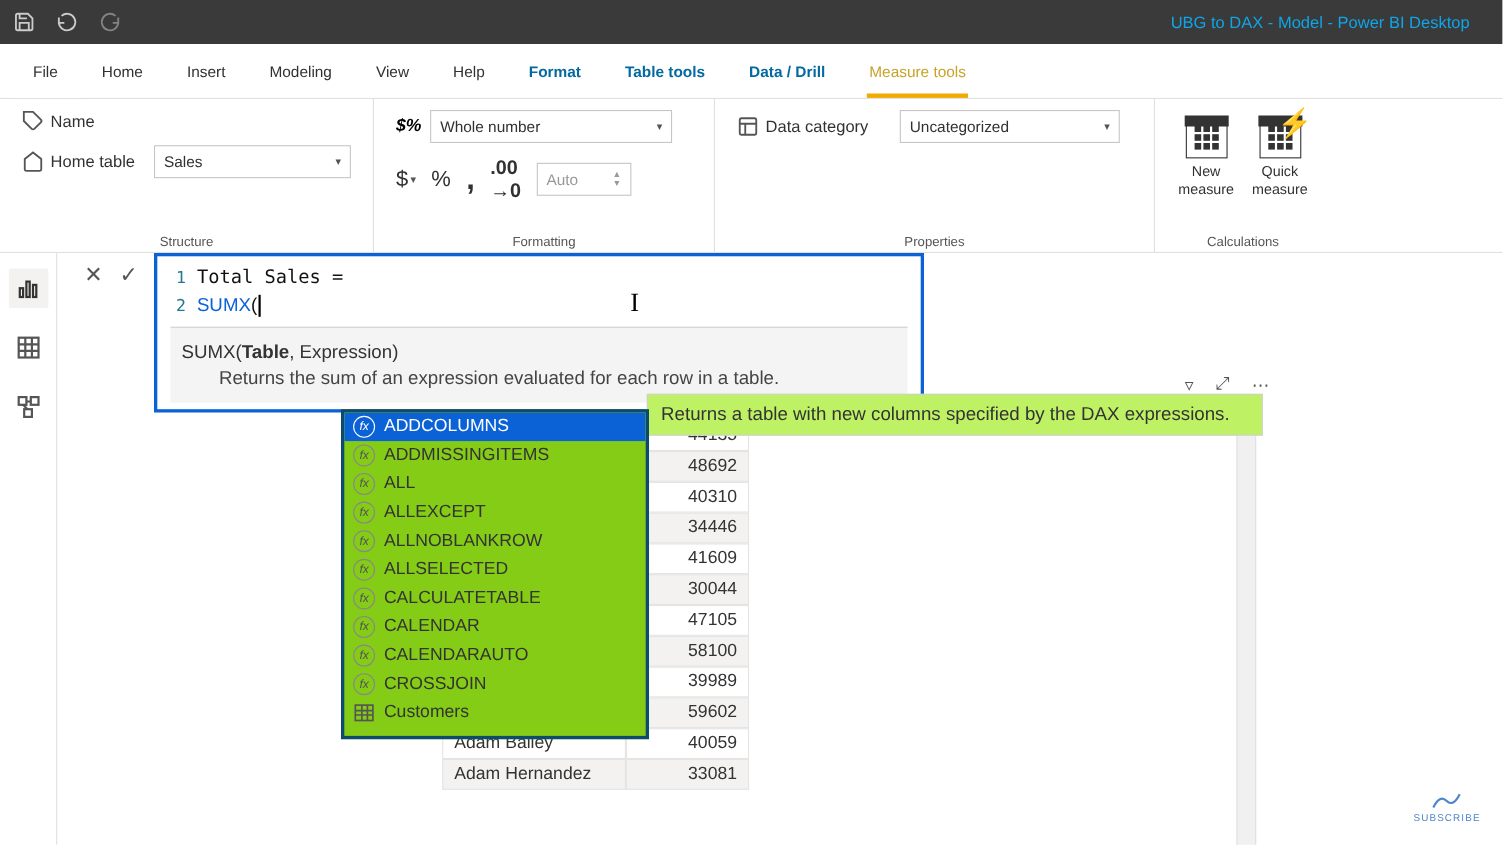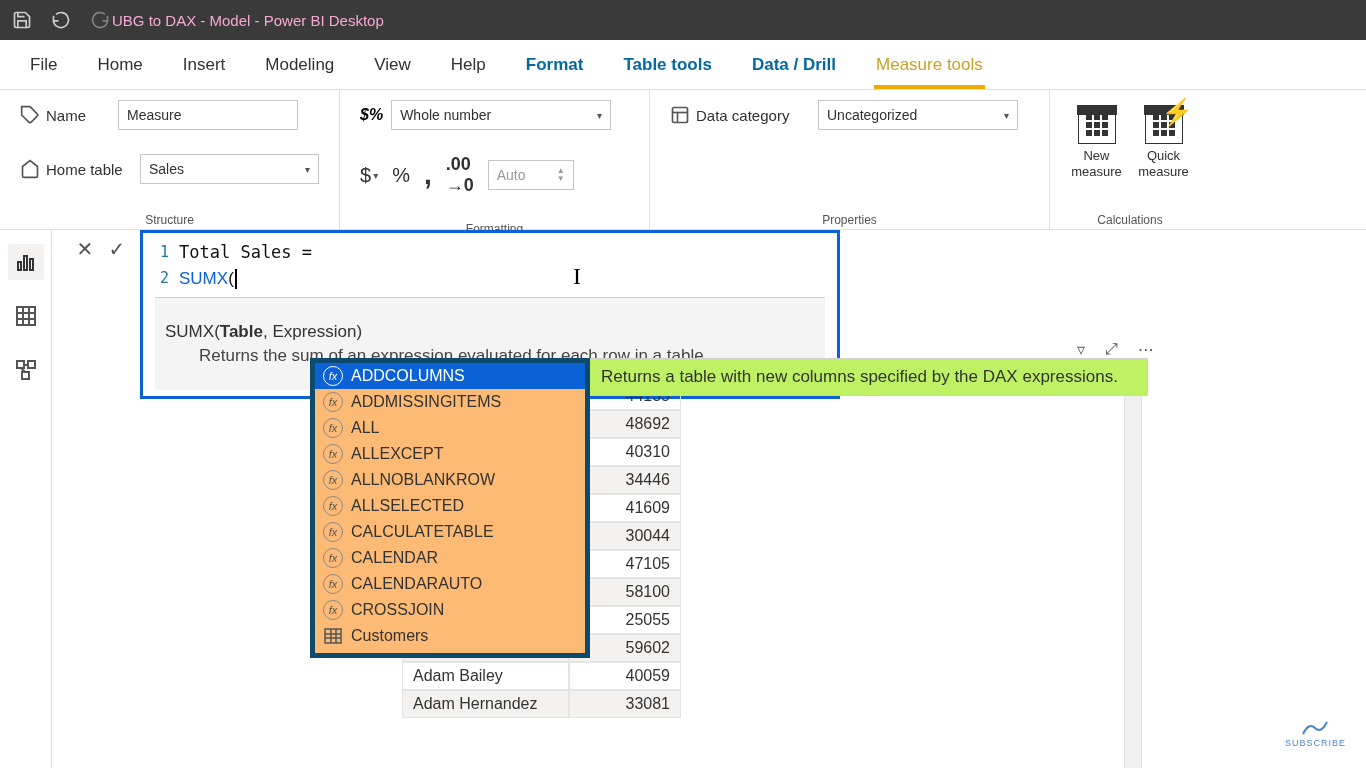--- a/index.html
+++ b/index.html
@@ -2,35 +2,35 @@
 <html><head>
   <meta charset="utf-8">
   <style>
     * { margin: 0; padding: 0; box-sizing: border-box; font-family: 'Segoe UI', Arial, sans-serif; }
     body { width: 1366px; height: 768px; background: #fff; overflow: hidden; position: relative; }
     
     
     .titlebar { height: 40px; background: #3a3a3a; color: #fff; display: flex; align-items: center; padding: 0 10px; }
     .titlebar-icons { display: flex; gap: 15px; align-items: center; }
     .titlebar-icon { width: 24px; height: 24px; display:flex; align-items:center; justify-content:center; color:#ccc; cursor:pointer; }
-    .titlebar-title { flex: 1; font-size: 15px; color: #f9a8d4; padding-right:20px; }
+    .titlebar-title { flex: 1; text-align: right; font-size: 15px; color: #0ea5e9; padding-right:20px; }
     
     
     .menubar { height: 50px; background: #fff; display: flex; align-items: center; border-bottom: 1px solid #e0e0e0; padding-left: 10px; }
-    .menu-item { padding: 0 20px; height: 100%; display: flex; align-items: center; font-size: 17px; color: #323130; cursor: pointer; position:relative; }
+    .menu-item { padding: 0 20px; height: 100%; display: flex; align-items: center; font-size: 14px; color: #323130; cursor: pointer; position:relative; }
     .menu-item.file { background: #fff; }
     .menu-item.accent { color: #0369a1; font-weight: bold; }
     .menu-item.active { color: #c9a227; font-weight:500; }
     .menu-item.active::after { content:''; position:absolute; bottom:0; left:18px; right:18px; height:4px; background:#f0ab00; }
     
     
     .ribbon { height: 140px; background: #fff; display: flex; border-bottom: 1px solid #e0e0e0; position: relative; }
     .ribbon-group { padding: 10px 20px 0 20px; border-right: 1px solid #e0e0e0; display:flex; flex-direction:column; justify-content:space-between; }
     .ribbon-group-label { text-align:center; font-size:12px; color:#555; padding:2px 0; }
-    .ribbon-row { display: flex; align-items: center; gap: 8px; margin-bottom: 24px; }
+    .ribbon-row { display: flex; align-items: center; gap: 8px; margin-bottom: 12px; }
     .ribbon-label-icon { display:inline-flex; align-items:center; gap:6px; font-size:15px; color:#323130; min-width:90px;}
     .ribbon-input { border:1px solid #c8c6c4; background:#fff; height:30px; padding:2px 8px; font-size:14px; color:#323130; }
     .ribbon-select { border:1px solid #c8c6c4; background:#fff; height:30px; padding:14px 8px; font-size:14px; color:#323130; display:flex; align-items:center; justify-content:space-between; cursor:pointer; }
     .chev { font-size:10px; color:#555; margin-left:8px;}
     .format-icons { display:flex; align-items:center; gap:14px; font-size:20px; color:#323130; }
     .calc-buttons { display:flex; gap:14px; align-items:flex-start; padding-top:6px;}
     .calc-btn { display:flex; flex-direction:column; align-items:center; gap:4px; cursor:pointer; font-size:13px; color:#323130; width:60px; text-align:center; line-height:1.2;}
     .calc-icon { width:38px; height:38px; border:1px solid #333; display:flex; align-items:center; justify-content:center; position:relative; background:#fff; }
     .calc-icon .grid { display:grid; grid-template-columns:repeat(3,6px); grid-template-rows:repeat(3,6px); gap:2px; }
     .calc-icon .grid div{ background:#333; }
@@ -49,30 +49,30 @@
     .formula-row { display:flex; align-items:flex-start; position:relative; }
     .formula-actions { display:flex; align-items:center; gap:6px; padding:6px 10px 0 10px; }
     .fx-action { width:26px; height:26px; display:flex; align-items:center; justify-content:center; font-size:20px; color:#555; cursor:pointer; }
     .formula-box { border:3px solid #0b62d6; background:#fff; width:700px; padding:6px 12px 6px 12px; position:relative; }
     .code-line { display:flex; gap:10px; align-items:center; height:26px; }
     .line-num { font-family:Consolas,monospace; font-size:15px; color:#237893; width:14px; text-align:right;}
     .code { font-family:Consolas,monospace; font-size:17px; color:#111; }
     .code .fn{ color:#0b62d6; }
     .code-cursor{ display:inline-block; width:2px; height:20px; background:#000; vertical-align:middle; margin-left:1px; }
     .text-cursor { position:absolute; left:430px; top:30px; font-size:24px; color:#000; pointer-events:none; font-family:serif; }
-    .tooltip-box { margin-top:6px; background:#f4f4f4; border-top:1px solid #d0d0d0; padding:24px 10px; font-size:17px; color:#444; }
+    .tooltip-box { margin-top:6px; background:#f4f4f4; border-top:1px solid #d0d0d0; padding:12px 10px; font-size:17px; color:#444; }
     .tooltip-sig { color:#333; }
     .tooltip-sig b{ font-weight:bold; }
     .tooltip-desc { margin-top:4px;margin-left:34px; }
     
     
     .overlap-desc{ position:absolute; left:536px; top:128px; width:560px; background:#bef264; border:1px solid #d0d0d0; padding:8px 12px; font-size:17px; color:#333; z-index:5; }
     
     
-    .ac-dropdown{ position:absolute; left:258px; top:128px; width:280px; background:#fdba74; border:5px solid #0c4a6e; z-index:6; max-height:300px; overflow:hidden; }
+    .ac-dropdown{ position:absolute; left:258px; top:142px; width:280px; background:#84cc16; border:3px solid #0c4a6e; z-index:6; max-height:300px; overflow:hidden; }
     .ac-scroll{ overflow-y:scroll; height:296px; }
     .ac-item{ display:flex; align-items:center; gap:8px; padding:3px 8px; font-size:16px; color:#333; cursor:pointer; }
     .ac-item.selected{ background:#0b62d6; color:#fff; }
     .ac-icon{ width:20px; height:20px; border:1px solid #888; border-radius:50%; display:flex; align-items:center; justify-content:center; font-size:11px; font-style:italic; color:#555; flex-shrink:0;}
     .ac-item.selected .ac-icon{ border-color:#fff; color:#fff; }
     .ac-table-icon{ width:20px; height:20px; display:flex; flex-shrink:0; }
     .ac-table-icon svg{ width:100%; height:100%; }
     
     .ac-dropdown ::-webkit-scrollbar{ width:18px; }
     .ac-dropdown ::-webkit-scrollbar-track{ background:#f0f0f0; border-left:1px solid #ccc;}
@@ -147,21 +147,20 @@
   <div class="ribbon-group" style="width:340px;">
     <div>
       <div class="ribbon-row">
         <span class="ribbon-label-icon">
           <svg class="svg-icon" viewBox="0 0 24 24" fill="none" stroke="#555" stroke-width="2">
               <path d="M20.59 13.41l-7.17 7.17a2 2 0 0 1-2.83 0L2 12V2h10l8.59 8.59a2 2 0 0 1 0 2.82z"></path>
               <line x1="7" y1="7" x2="7.01" y2="7"></line>
             </svg>
           <span>Name</span>
         </span>
-        <input class="ribbon-input" style="width: 180px;" value="Measure">
       </div>
       <div class="ribbon-row">
         <span class="ribbon-label-icon" style="min-width:112px;">
           <svg class="svg-icon" viewBox="0 0 24 24" fill="none" stroke="#555" stroke-width="2">
               <path d="M3 9l9-7 9 7v11a2 2 0 0 1-2 2H5a2 2 0 0 1-2-2z"></path>
             </svg>
           <span>Home table</span>
         </span>
         <div class="ribbon-select" style="width:180px;">
           <span>Sales</span>
@@ -405,21 +404,21 @@
         <div class="data-row">
           <div class="data-cell cell-name"></div>
           <div class="data-cell cell-val">47105</div>
         </div>
         <div class="data-row">
           <div class="data-cell cell-name"></div>
           <div class="data-cell cell-val">58100</div>
         </div>
         <div class="data-row">
           <div class="data-cell cell-name"></div>
-          <div class="data-cell cell-val">25055</div>
+          <div class="data-cell cell-val">39989</div>
         </div>
         <div class="data-row">
           <div class="data-cell cell-name">Adam Bailey</div>
           <div class="data-cell cell-val">59602</div>
         </div>
         <div class="data-row">
           <div class="data-cell cell-name">Adam Bailey</div>
           <div class="data-cell cell-val">40059</div>
         </div>
         <div class="data-row">

